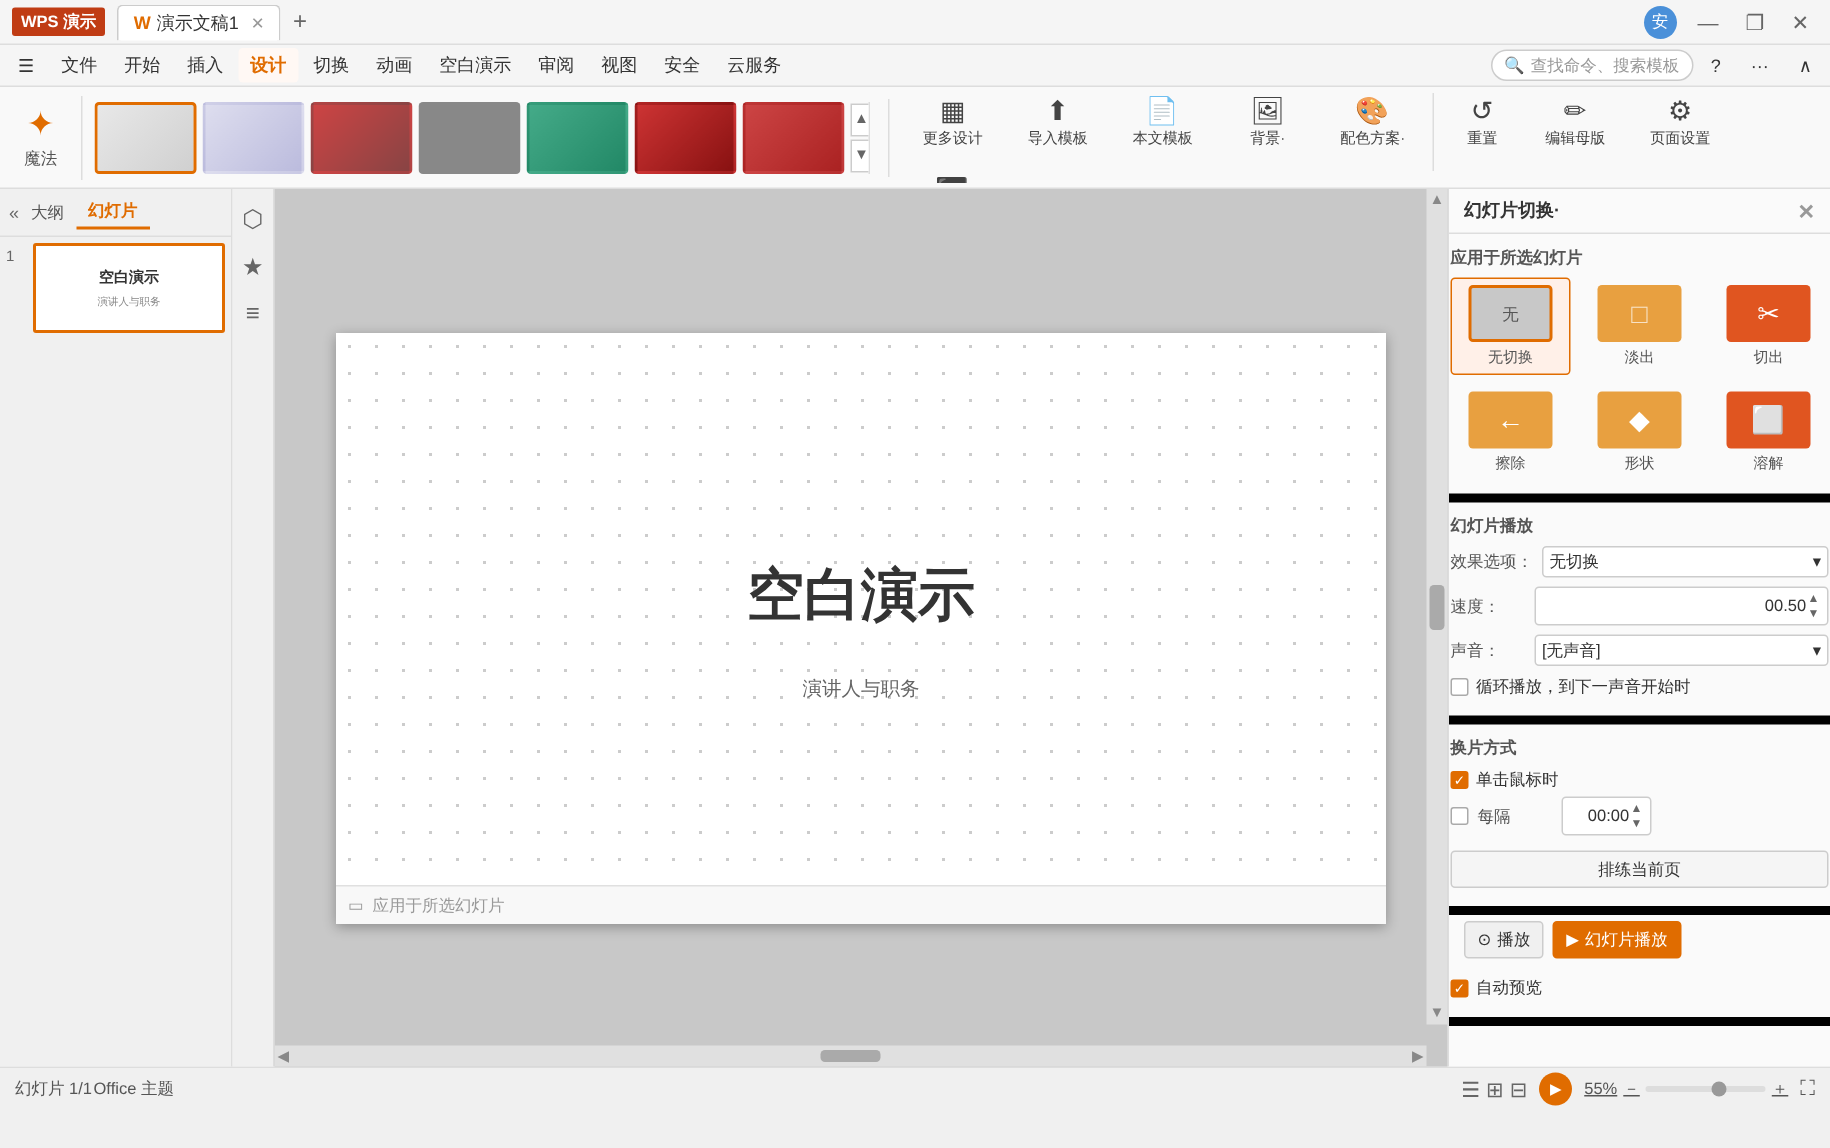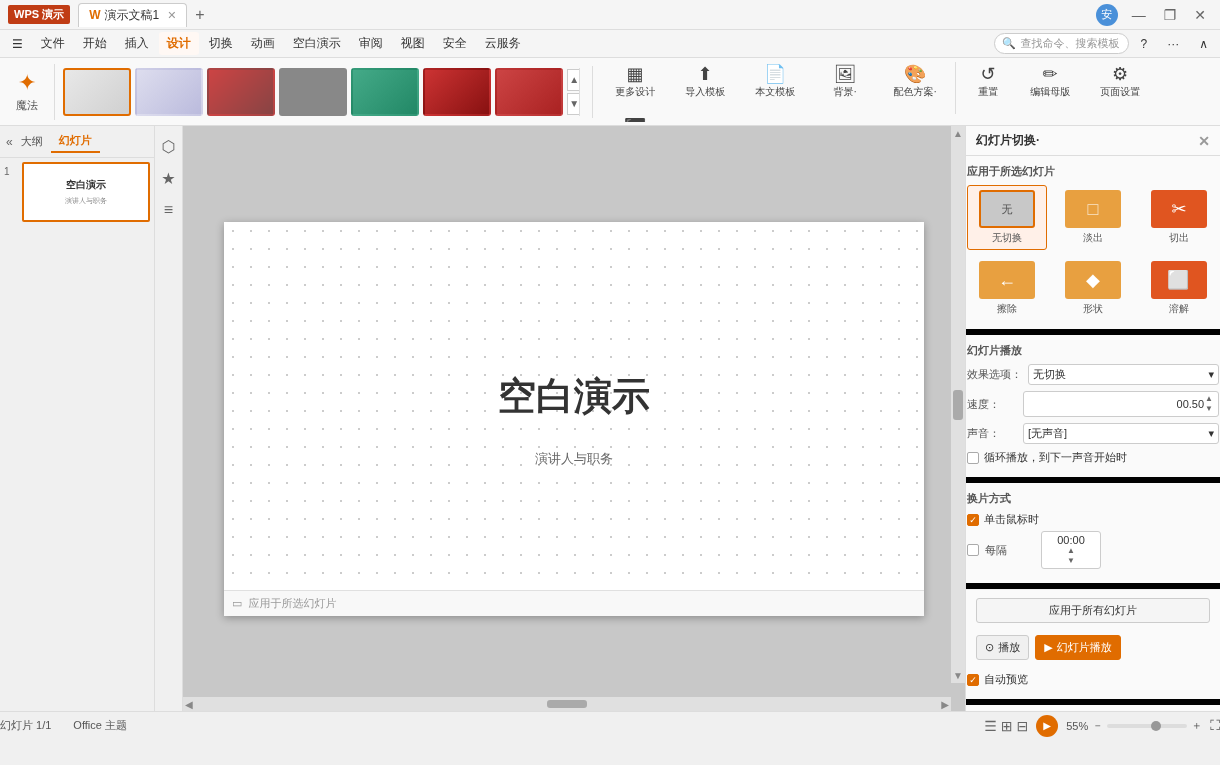--- a/index.html
+++ b/index.html
@@ -261,27 +261,27 @@
     }
     .side-icon { cursor: pointer; font-size: 16px; color: #666; width: 24px; height: 24px; display: flex; align-items: center; justify-content: center; border-radius: 3px; }
 
     
     .status-bar {
       height: 28px;
       background: #f0f0f0;
       border-top: 1px solid #ddd;
       display: flex;
       align-items: center;
-      padding: 0 0;
-      gap: 22px;
+      padding: 0 10px;
+      gap: 1px;
       font-size: 11px;
       color: #555;
     }
     .status-bar-right { margin-left: auto; display: flex; align-items: center; gap: 8px; }
-    .zoom-slider { display: flex; align-items: center; gap: 4px; }
+    .zoom-slider { display: flex; align-items: center; gap: 4px; text-decoration: underline; }
     .zoom-track { width: 80px; height: 4px; background: #ddd; border-radius: 2px; position: relative; cursor: pointer; }
     .zoom-thumb { width: 10px; height: 10px; background: #999; border-radius: 50%; position: absolute; top: -3px; left: 55%; }
     .play-btn { background: #e06c00; color: white; border: none; border-radius: 50%; width: 22px; height: 22px; display: flex; align-items: center; justify-content: center; cursor: pointer; font-size: 10px; }
     .view-btns { display: flex; gap: 4px; }
     .view-btn { font-size: 14px; color: #666; cursor: pointer; }
 
     
     .t1 { background: linear-gradient(135deg, #e8e8e8, #d0d0d0); }
     .t2 { background: linear-gradient(135deg, #dde, #bbd); }
     .t3 { background: linear-gradient(135deg, #c44, #844); }
@@ -554,33 +554,33 @@
 
     <div class="rp-section">
       <div class="rp-subsection-title">换片方式</div>
       <div class="rp-checkbox">
         <div class="cb checked">✓</div>
         <span>单击鼠标时</span>
       </div>
       <div class="rp-row">
         <div class="cb"></div>
         <span class="rp-label">每隔</span>
-        <div class="rp-input" style="max-width:60px;flex-direction:column;">
+        <div class="rp-input" style="max-width:60px;">
           <span>00:00</span>
           <div class="rp-stepper">
             <button class="rp-stepper-btn">▲</button>
             <button class="rp-stepper-btn">▼</button>
           </div>
         </div>
       </div>
-    </div>
-
-    <div class="rp-footer-btns">
-      <button class="rp-btn" style="flex:1;">应用于所有幻灯片</button>
-    </div>
+      <div style="padding: 4px 0;">
+        <button class="rp-btn" style="width:100%;">排练当前页</button>
+      </div>
+    </div>
+
 
     <div class="rp-play-btns">
       <div class="rp-icon-btn play">
         <span>⊙</span>
         <span>播放</span>
       </div>
       <div class="rp-icon-btn slideshow">
         <span>▶</span>
         <span>幻灯片播放</span>
       </div>

